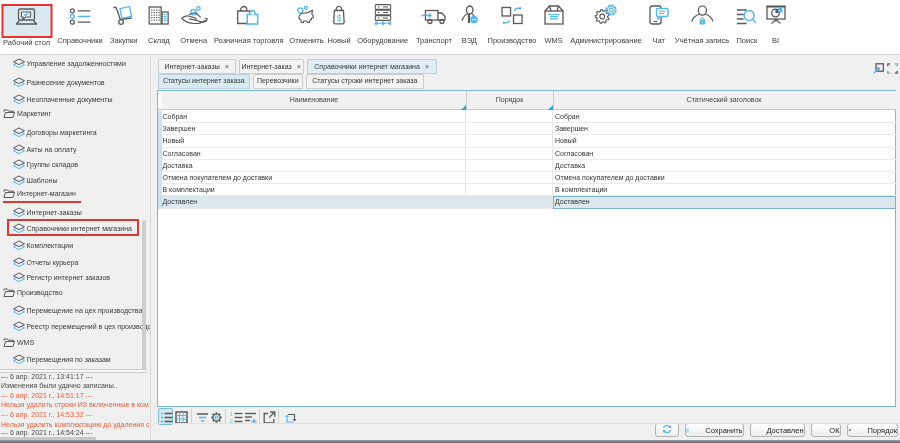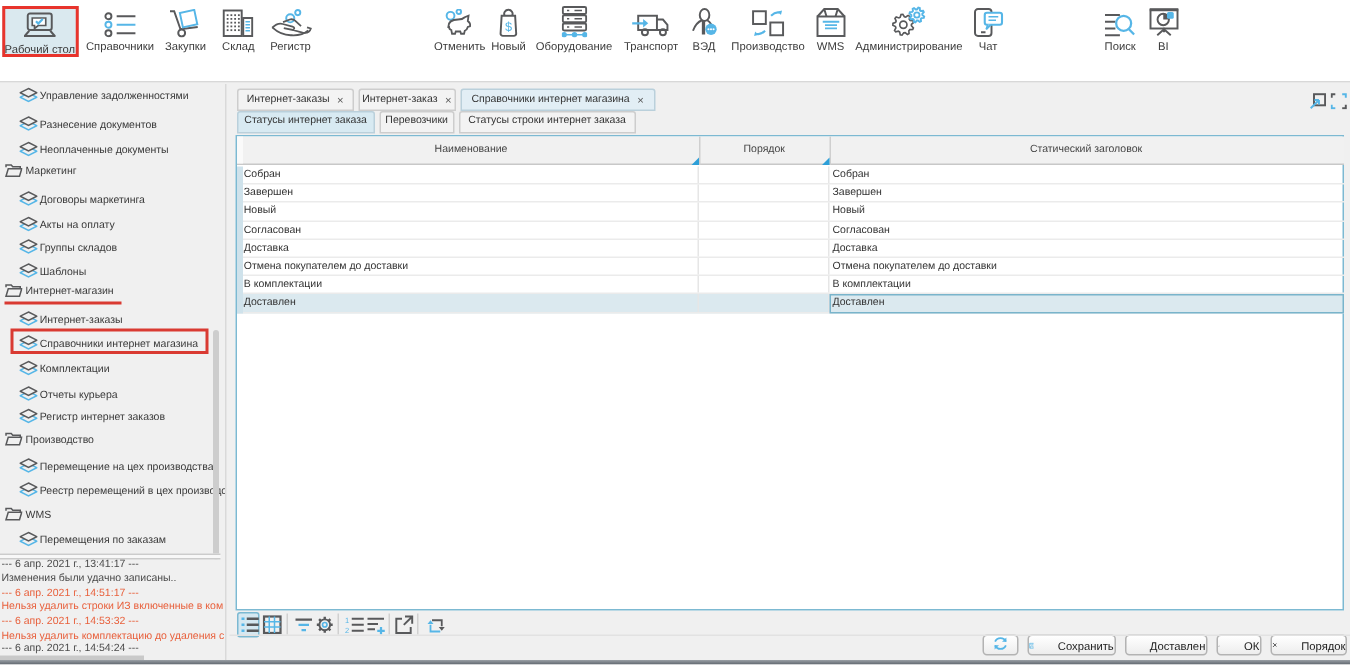--- a/index.html
+++ b/index.html
@@ -1,21 +1,21 @@
 <!DOCTYPE html>
 <html><head><meta charset="utf-8">
 <style>
 * { margin:0; padding:0; box-sizing:border-box; }
 html,body { width:900px; height:443px; overflow:hidden; }
 body { font-family:"Liberation Sans", sans-serif; background:#f0f0f0; position:relative; }
 .toolbar { position:absolute; left:0; top:0; width:900px; height:55px; background:#fff; border-bottom:1px solid #d8d8d8; }
 .tbi { position:absolute; top:4px; height:35px; transform:translateX(-50%); text-align:center; }
 .tbi.sel { background:#dae9ef; border:2px solid #e8342c; left:26.5px; width:51px; top:4px; height:34px; }
 .tbico { height:21px; display:flex; align-items:flex-end; justify-content:center; }
-.tblbl { font-size:7.5px; color:#3c3c3c; white-space:nowrap; margin-top:1px; }
+.tblbl { font-size:7.5px; color:#3c3c3c; white-space:nowrap; margin-top:11px; }
 .sidebar { position:absolute; left:0; top:56px; width:151px; height:384px; background:#f0f0f0; overflow:hidden; border-right:1px solid #d9d9d9; }
 .ti { position:absolute; white-space:nowrap; font-size:7px; color:#3a3a3a; }
 .tit { margin-left:2px; vertical-align:1px; }
 .redline { position:absolute; left:3px; top:145px; width:78px; height:2px; background:#d93a32; }
 .redbox { position:absolute; left:7px; top:163px; width:132px; height:17px; border:2px solid #d93a32; }
 .vscroll { position:absolute; right:4px; top:164px; width:4px; height:153px; background:#cdcdcd; border-radius:2px; }
 .lgl { position:absolute; left:1px; white-space:nowrap; font-size:7px; color:#4a4a4a; }
 .lgl.red { color:#e8603c; }
 .hscroll { position:absolute; left:0px; top:381px; width:96px; height:3px; background:#c9c9c9; }
 .main { position:absolute; left:152px; top:56px; width:748px; height:384px; background:#f0f0f0; }
@@ -118,21 +118,32 @@
     </div>
 <div class="tbi" style="left:193.7px">
       <div class="tbico">
         <svg width="28" height="19" viewBox="0 0 28 19" style="">
 <circle cx="13.5" cy="6.2" r="2.7" fill="none" stroke="#56b6e7" stroke-width="1.3"></circle>
 <circle cx="18.5" cy="2.4" r="1.7" fill="none" stroke="#56b6e7" stroke-width="1.3"></circle>
 <path d="M1.5 12.5 q3.5-3.5 7-2.5 l6.5 1.8 q2.3 0.8 0.2 2.2 l-6-1.2 m6 1.2 l6.5 1.8 q4.5 0.8 5.5-2.8 l-2.5-0.8 m-16-3.4 l4.5-1.8 q2-0.6 3.5 0.8 l4 3.6" fill="none" stroke="#58595b" stroke-width="1.2"></path>
 <path d="M1.5 12.3 q6 5.5 13 5.2 q7 0.3 11-3.2" fill="none" stroke="#58595b" stroke-width="1.2"></path>
 </svg>
       </div>
-      <div class="tblbl">Регистр</div>
+      <div class="tblbl">Отмена</div>
+    </div>
+<div class="tbi" style="left:248.7px">
+      <div class="tbico">
+        <svg width="25" height="20" viewBox="0 0 25 20" style="">
+<path d="M1.5 6 h12 v12.5 h-12 z" fill="none" stroke="#58595b" stroke-width="1.3"></path>
+<path d="M4.5 6 v-1.5 a3 3 0 0 1 6 0 V6" fill="none" stroke="#58595b" stroke-width="1.3"></path>
+<path d="M11 9.5 h10.5 v9.5 h-10.5 z" fill="#fff" stroke="#56b6e7" stroke-width="1.5"></path>
+<path d="M13.5 9.5 v-1 a2.7 2.7 0 0 1 5.4 0 v1" fill="#fff" stroke="#56b6e7" stroke-width="1.5"></path>
+</svg>
+      </div>
+      <div class="tblbl">Розничная торговля</div>
     </div>
 <div class="tbi" style="left:306.5px">
       <div class="tbico">
         <svg width="21" height="19" viewBox="0 0 21 19" style="">
 <circle cx="4.5" cy="4.5" r="2.6" fill="none" stroke="#56b6e7" stroke-width="1.3"></circle>
 <circle cx="10" cy="1.8" r="1.5" fill="none" stroke="#56b6e7" stroke-width="1.3"></circle>
 <path d="M3 12 q0-5 6.5-5 q3 0 4.5-1.5 l2.5-1 l-0.5 3.5 q2 1.5 1.5 3.5 l-1.5 0.5 q-0.5 2 -2 2.5 l-0.5 2 h-2 l-0.5-1.5 h-3 l-0.5 1.5 h-2 l-0.5-2.5 q-1.5-0.5-1.5-2z" fill="none" stroke="#58595b" stroke-width="1.2"></path>
 </svg>
       </div>
       <div class="tblbl">Отменить</div>
@@ -249,20 +260,34 @@
 <path d="M5.5 16.5 h3" stroke="#58595b" stroke-width="1.2"></path>
 <rect x="8" y="3.5" width="11.5" height="8" rx="1.5" fill="#fff" stroke="#56b6e7" stroke-width="1.4"></rect>
 <path d="M10 11.5 l-1 3 l3-3" fill="#fff" stroke="#56b6e7" stroke-width="1.2"></path>
 <g stroke="#56b6e7" stroke-width="1">
             <path d="M10.5 6.2 h6.5"></path>
             <path d="M10.5 8.5 h5"></path>
           </g>
 </svg>
       </div>
       <div class="tblbl">Чат</div>
+    </div>
+<div class="tbi" style="left:702px">
+      <div class="tbico">
+        <svg width="23" height="20" viewBox="0 0 23 20" style="">
+<path d="M7.5 5.5 a4 4.6 0 1 1 8 0 a4 4.6 0 1 1 -8 0" fill="none" stroke="#58595b" stroke-width="1.3"></path>
+<path d="M8.7 9 Q2 11.5 1 16.5 M14.3 9 Q21 11.5 22 16.5" fill="none" stroke="#58595b" stroke-width="1.3"></path>
+<g transform="translate(8.7 12.5)">
+            <rect x="0" y="2.6" width="5.6" height="4.4" rx="0.8" fill="#56b6e7"></rect>
+            <path d="M1.2 2.6 v-0.8 a1.6 1.6 0 0 1 3.2 0 v0.8" fill="none" stroke="#56b6e7" stroke-width="1.1"></path>
+            <circle cx="2.8" cy="4.7" r="0.7" fill="#fff"></circle>
+          </g>
+</svg>
+      </div>
+      <div class="tblbl">Учётная запись</div>
     </div>
 <div class="tbi" style="left:746.8px">
       <div class="tbico">
         <svg width="20" height="17" viewBox="0 0 20 17" style="">
 <g stroke="#58595b" stroke-width="1.4">
             <path d="M0 2 h10"></path>
             <path d="M0 6.5 h7"></path>
             <path d="M0 11 h7"></path>
             <path d="M0 15.5 h10"></path>
           </g>

